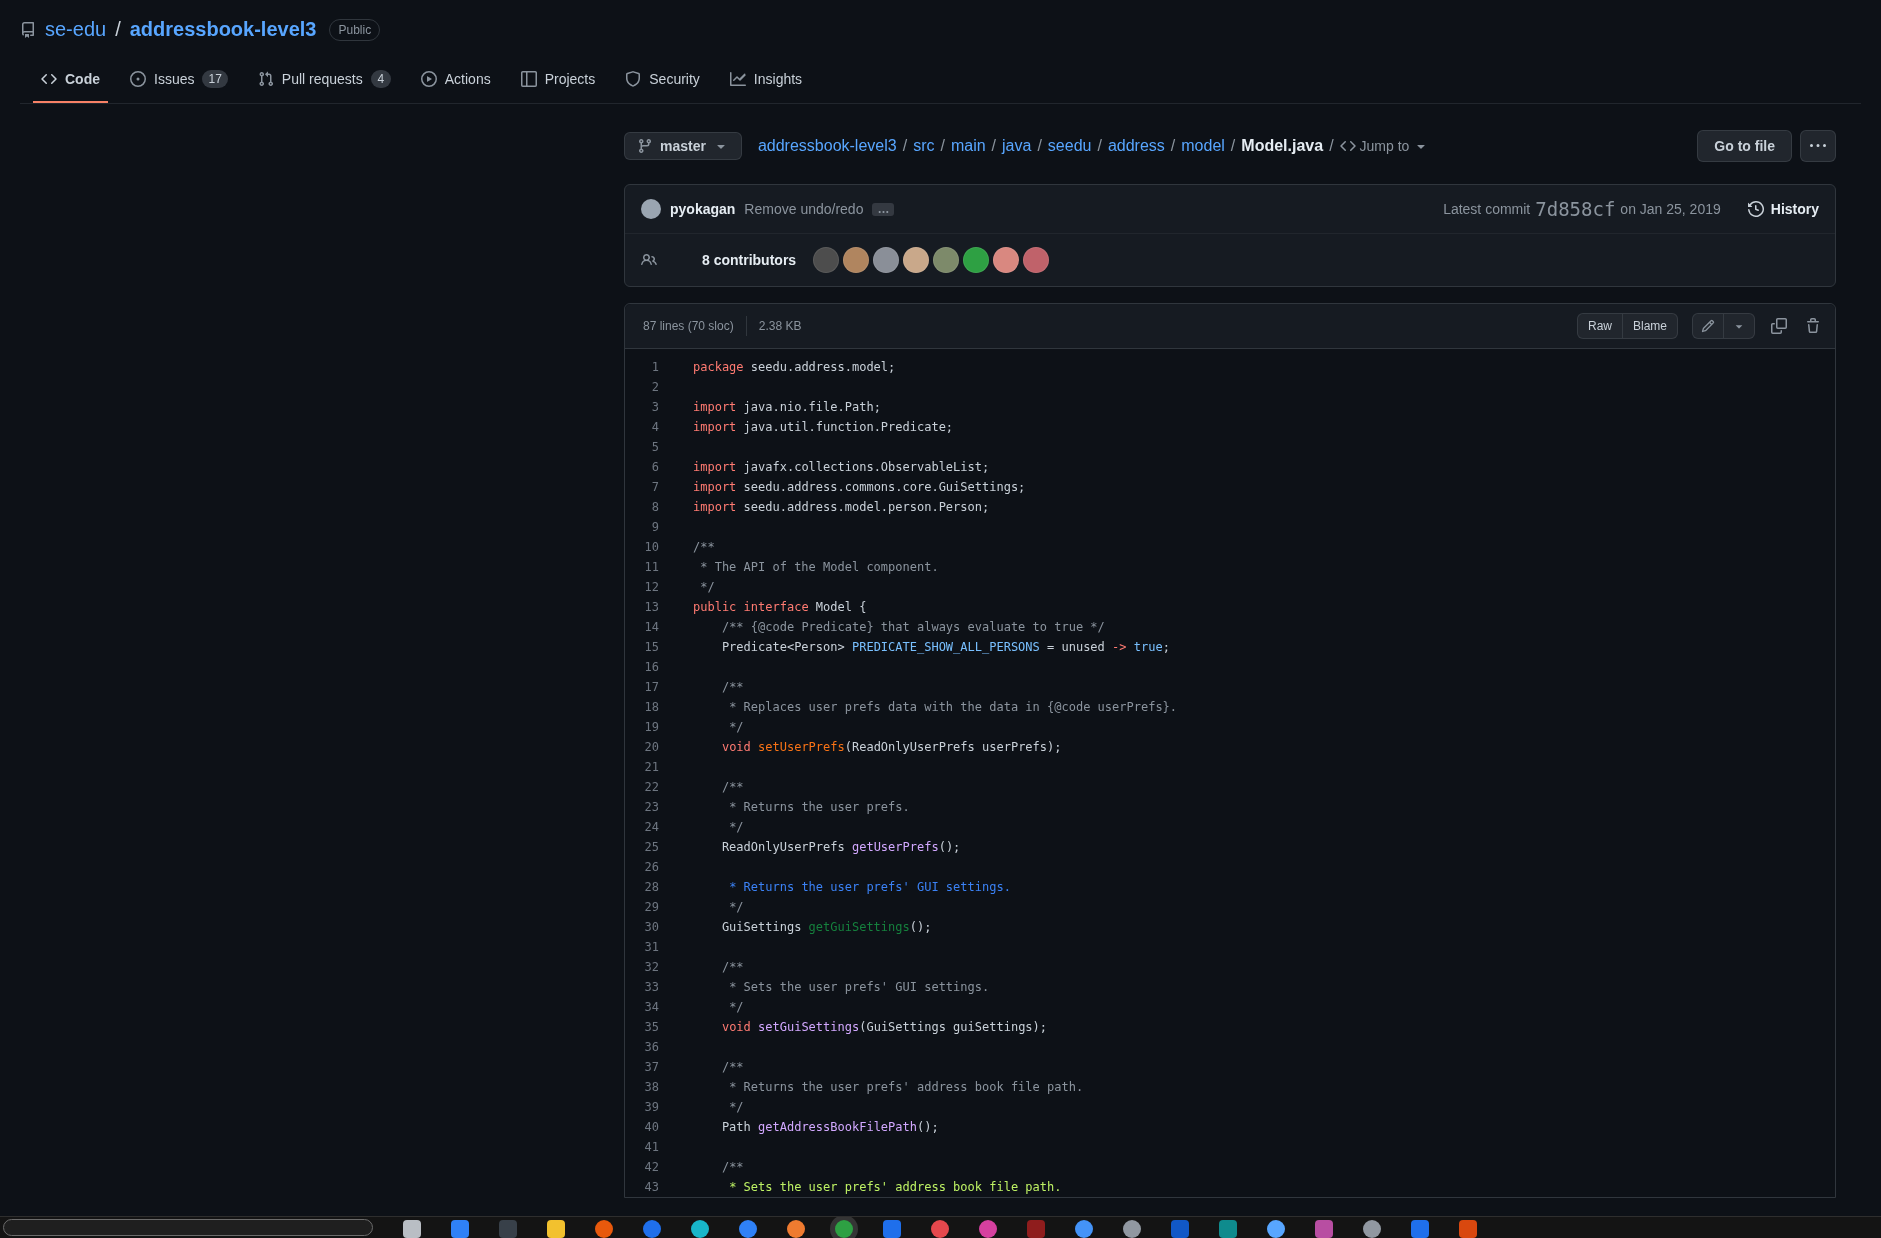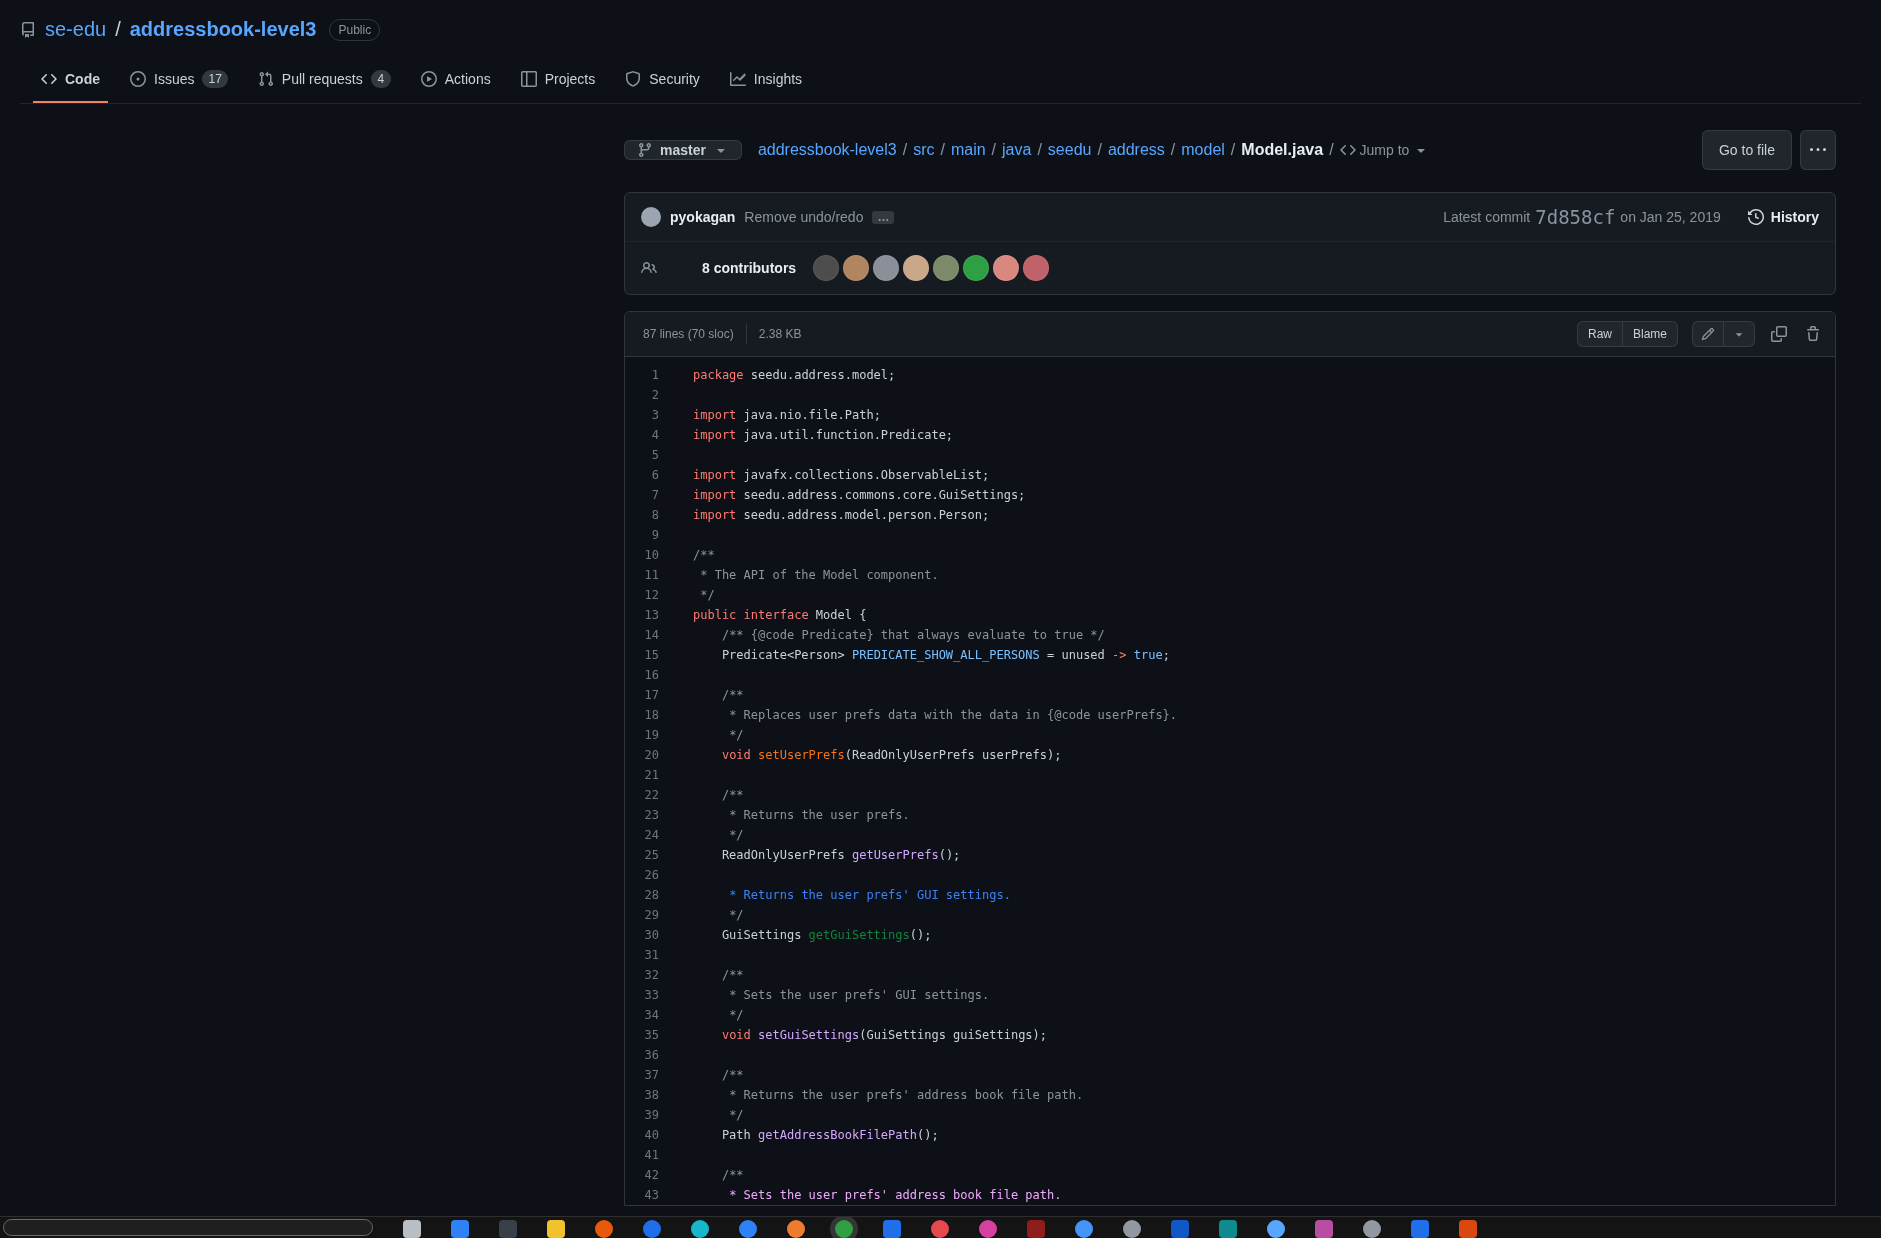--- a/index.html
+++ b/index.html
@@ -37,33 +37,33 @@
     background: rgba(110,118,129,0.4); border-radius: 2em; font-size: 12px;
     padding: 0 6px; line-height: 18px; min-width: 20px; text-align: center; font-weight: 400;
   }
 
   
   .content { width: 1212px; margin-left: 624px; padding-top: 26px; }
 
   .file-nav-row { display: flex; align-items: center; }
   .branch-btn {
     display: flex; align-items: center; gap: 7px; background: #21262d; color: #c9d1d9;
-    border: 1px solid rgba(240,246,252,0.1); border-radius: 6px; height: 20px;
+    border: 1px solid rgba(240,246,252,0.1); border-radius: 6px; height: 28px;
     padding: 0 12px; font-size: 14px; font-weight: 600; flex: none;
   }
   .branch-btn .dim { color: #8b949e; }
   .breadcrumb { margin-left: 16px; font-size: 16px; display: flex; align-items: center; gap: 6px; flex-wrap: nowrap; }
   .crumb { color: #58a6ff; }
   .sep { color: #8b949e; }
   .crumb-final { font-weight: 600; color: #e6edf3; }
   .jump-to { display: flex; align-items: center; gap: 4px; color: #8b949e; font-size: 14px; }
   .nav-right { margin-left: auto; display: flex; gap: 8px; }
   .btn {
     background: #21262d; border: 1px solid rgba(240,246,252,0.1); color: #c9d1d9;
-    border-radius: 6px; font-size: 14px; height: 40px; padding: 0 16px; font-weight: 400;
+    border-radius: 6px; font-size: 14px; height: 32px; padding: 0 16px; font-weight: 700;
   }
   .btn-icon { width: 36px; padding: 0; display: flex; align-items: center; justify-content: center; color: #c9d1d9; }
 
   
   .commit-box { margin-top: 22px; border: 1px solid #30363d; border-radius: 6px; background: #161b22; }
   .commit-row { display: flex; align-items: center; padding: 13px 16px; gap: 9px; }
   .commit-avatar { width: 20px; height: 20px; border-radius: 50%; background: #9aa5b1; flex: none; display: inline-block; }
   .commit-author { font-weight: 600; font-size: 14px; color: #e6edf3; }
   .commit-msg { color: #8b949e; font-size: 14px; }
   .commit-ellipsis {
@@ -504,21 +504,21 @@
             <tr>
               <td class="num">41</td>
               <td class="line"></td>
             </tr>
             <tr>
               <td class="num">42</td>
               <td class="line"><span>    </span><span style="color: rgb(139, 148, 158);">/**</span></td>
             </tr>
             <tr>
               <td class="num">43</td>
-              <td class="line"><span>    </span><span style="color: #f0abfc;"> * Sets the user prefs' address book file path.</span></td>
+              <td class="line"><span>    </span><span style="color: #bef264;"> * Sets the user prefs' address book file path.</span></td>
             </tr>
           </tbody>
       </table>
     </div>
   </section>
 
 </main>
 
 <div class="taskbar">
   <div class="tb-search"></div>

